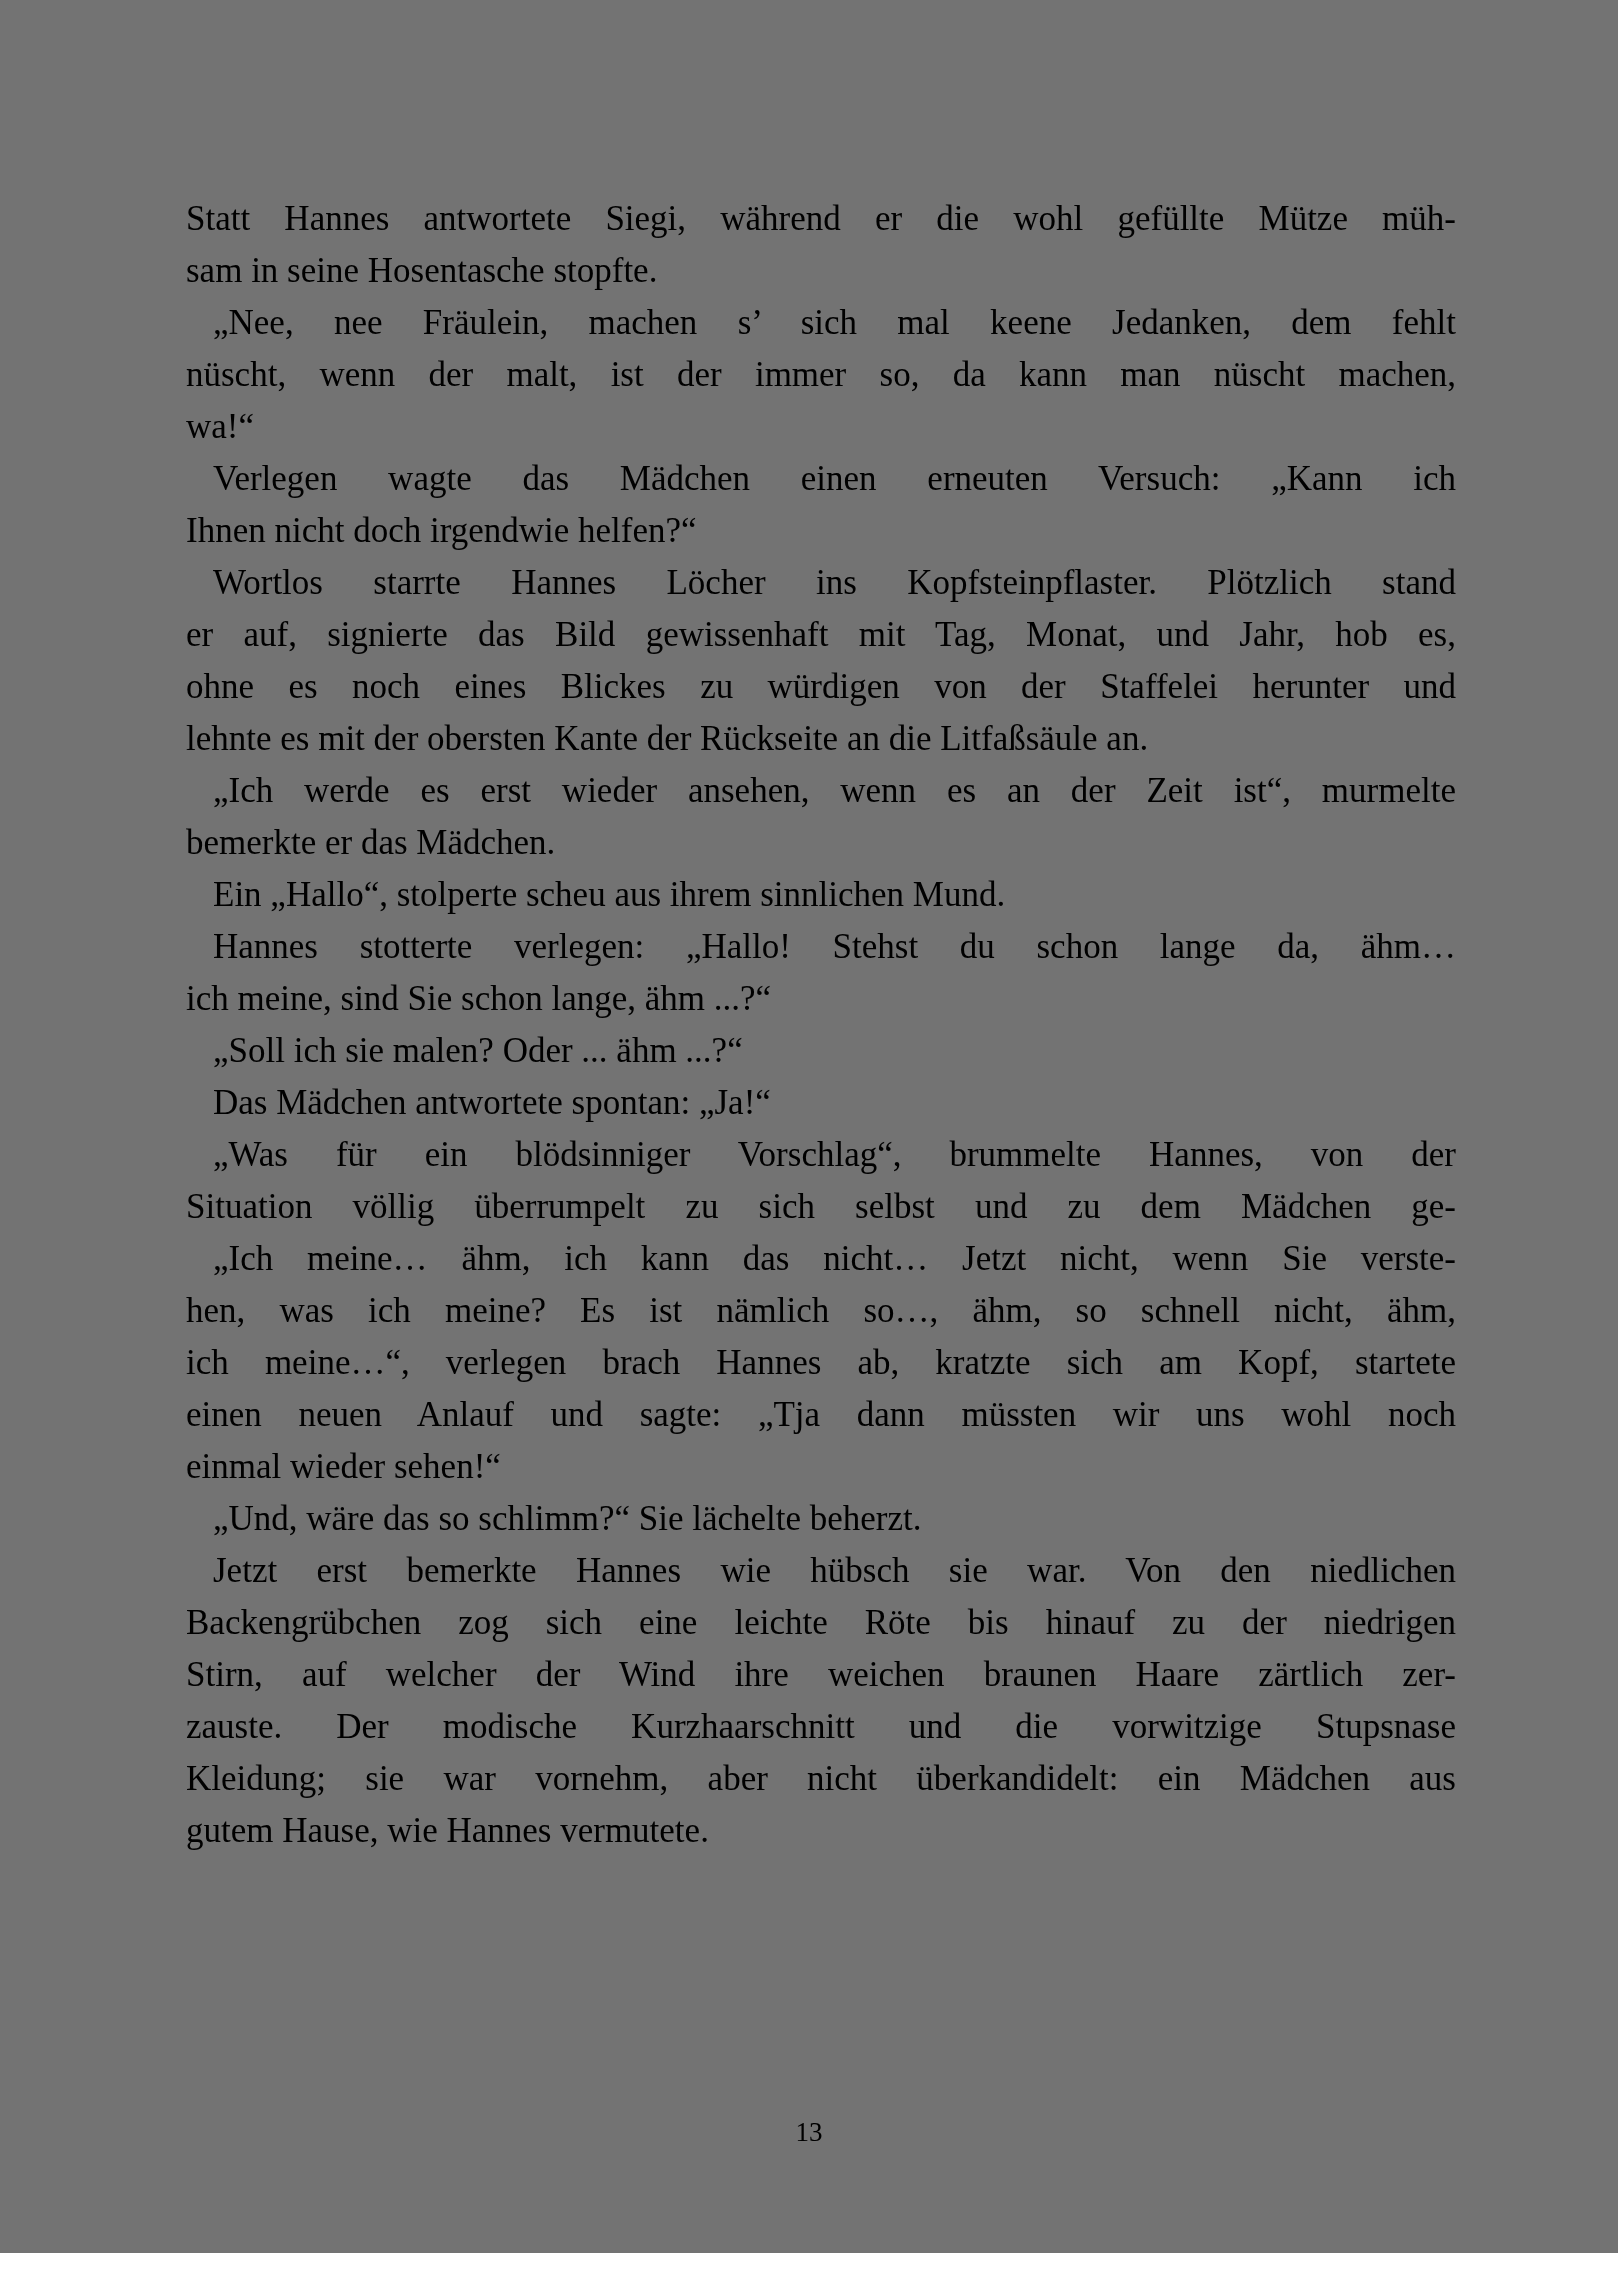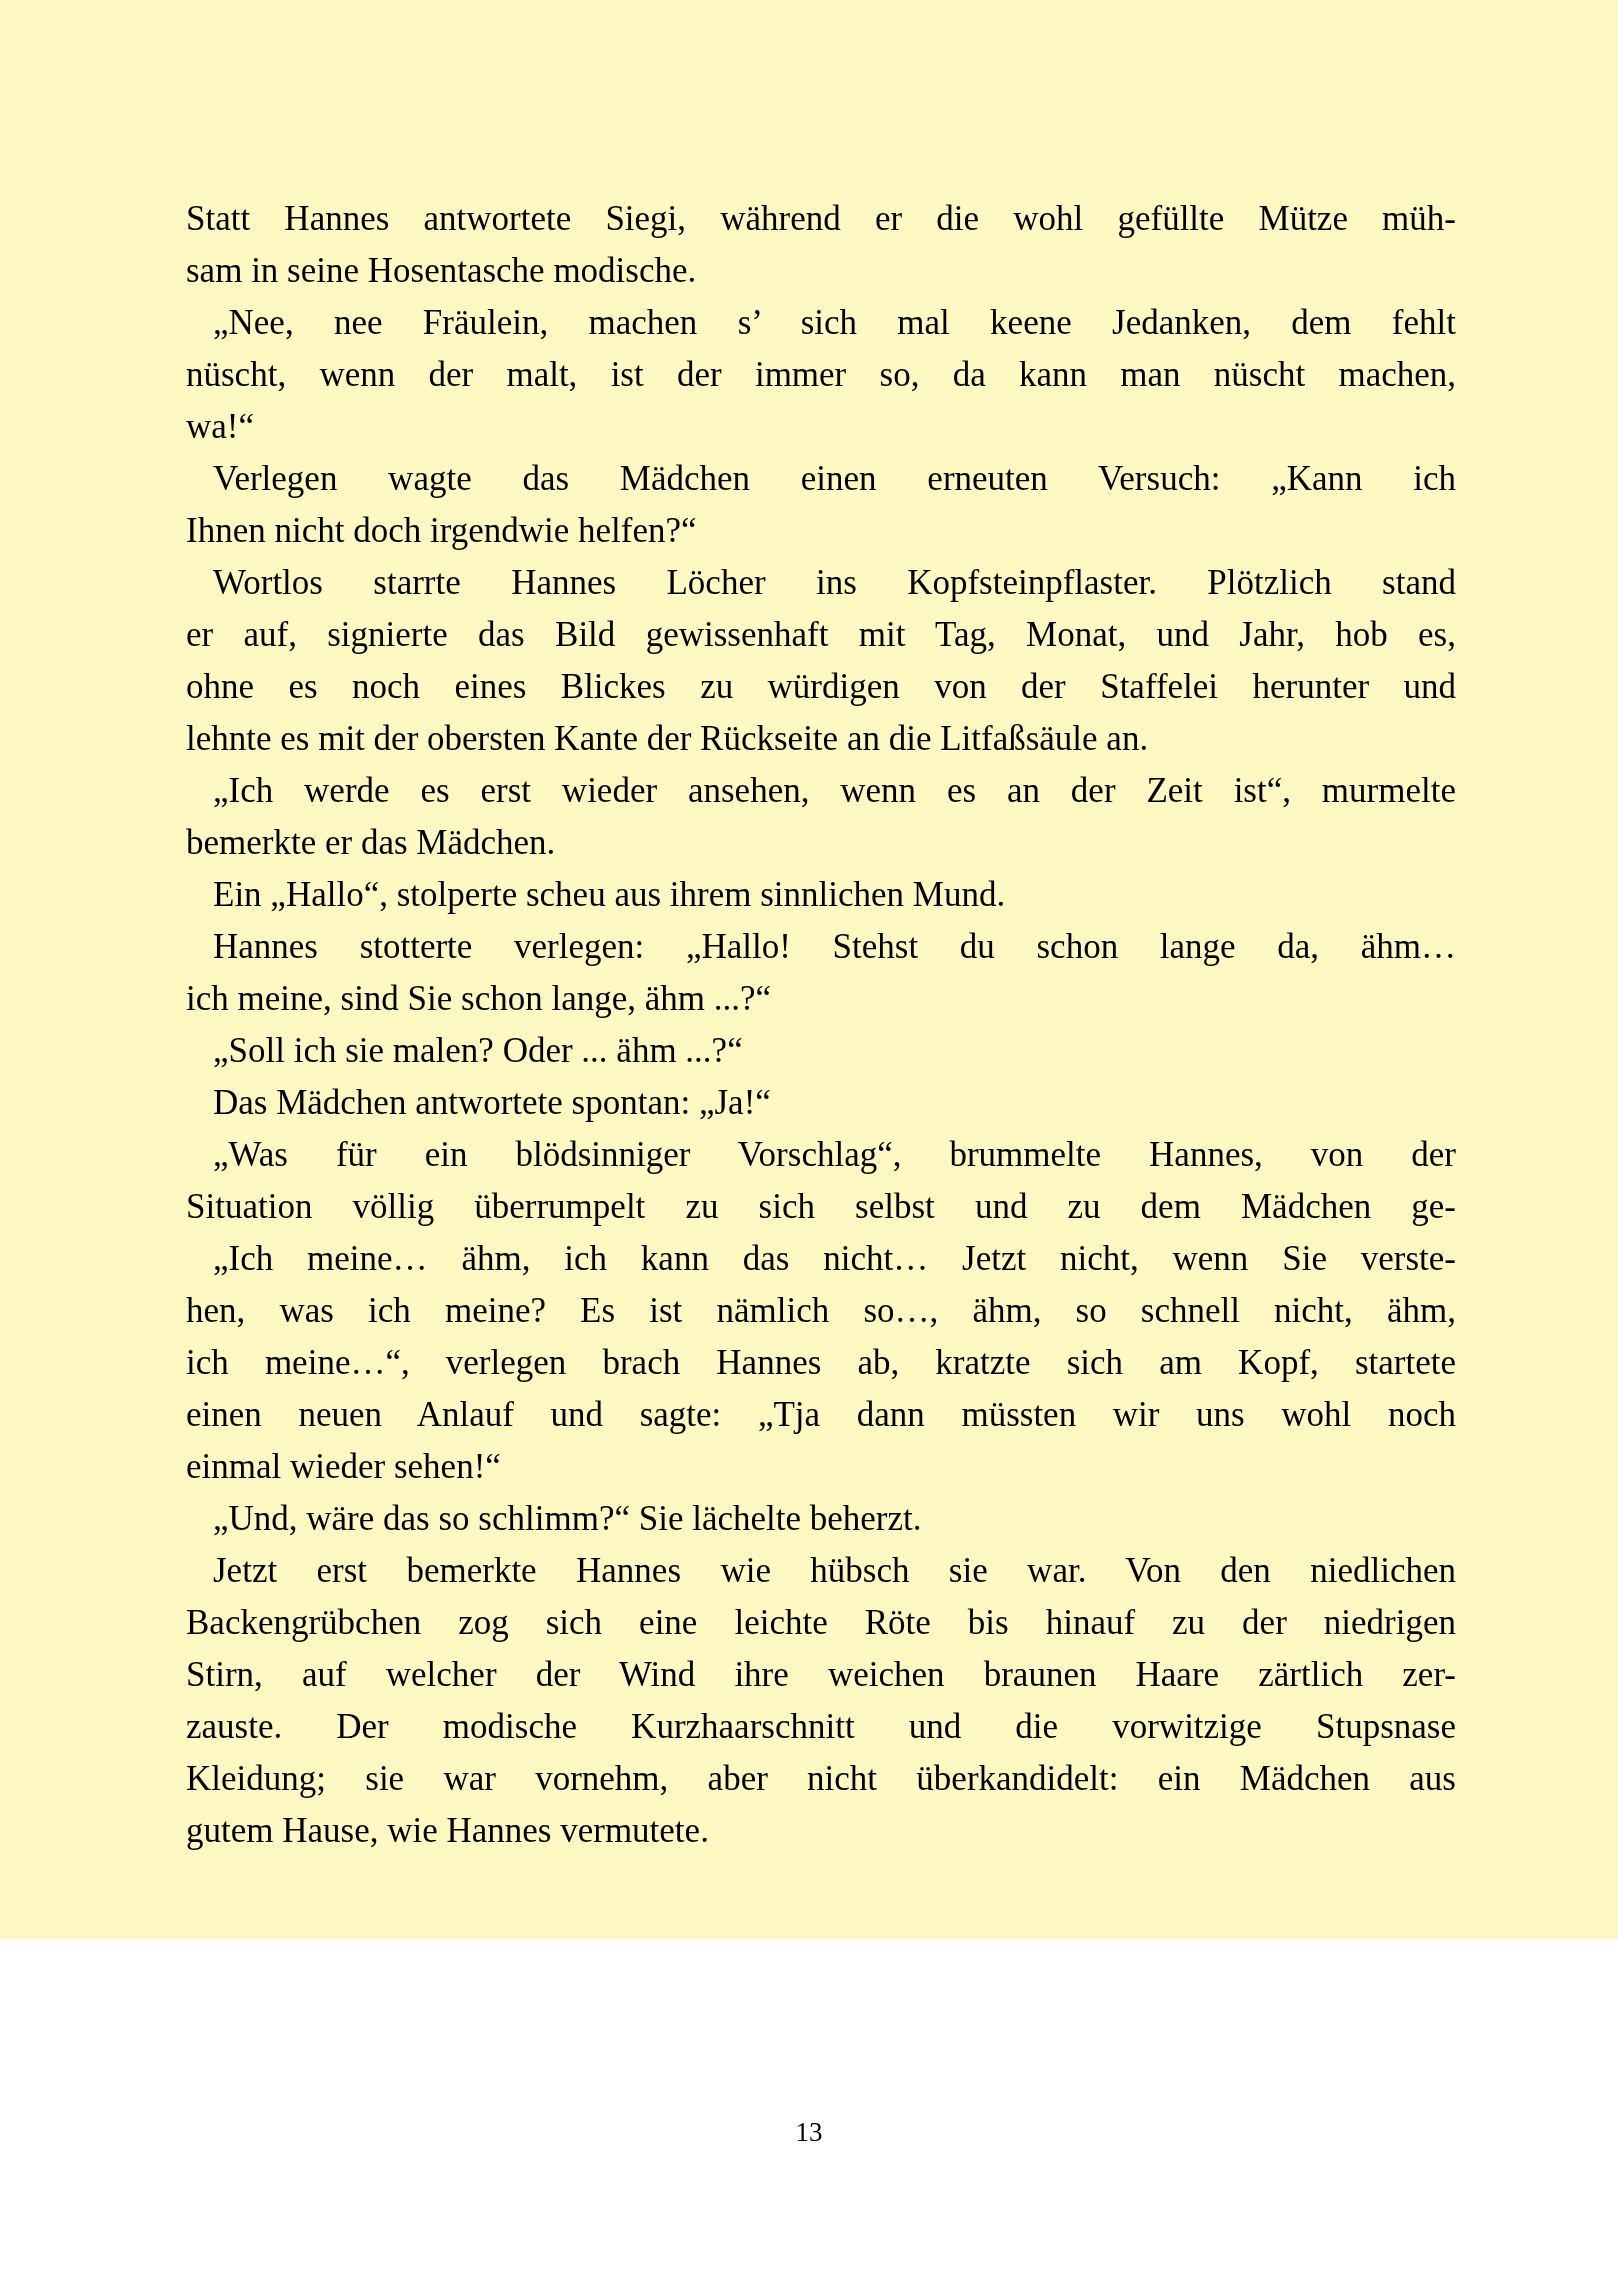--- a/index.html
+++ b/index.html
@@ -1,17 +1,17 @@
 <!DOCTYPE html>
 <html style="font-size:7.4px"><head>
 <meta charset="utf-8">
 <style>
   html, body { margin:0; padding:0; background:#ffffff; }
   body { width:1618px; height:2295px; position:relative; overflow:hidden; }
-  .page { position:absolute; left:0; top:0; width:1618px; height:1939px; background:#fef9c3; }
+  .page { position:absolute; left:0; top:0; width:1618px; height:2253px; background:#737373; }
   .text-block {
     position:absolute; left:186px; top:193px; width:1270px;
     font-family:"Liberation Serif","DejaVu Serif",serif;
     font-size:35px; line-height:52px; color:#000;
   }
   .line {
     display:block; height:52px; white-space:nowrap;
     text-align:justify; text-align-last:justify;
   }
   .line.last { text-align-last:left; }
@@ -20,21 +20,21 @@
     position:absolute; left:0; width:1618px; top:2117px; text-align:center;
     font-family:"Liberation Serif","DejaVu Serif",serif; font-size:27px; color:#000;
   }
 </style>
 </head>
 <body>
 
 <div class="page">
   <div class="text-block" id="text-block">
       <span class="line">Statt Hannes antwortete Siegi, während er die wohl gefüllte Mütze müh-</span>
-      <span class="line last">sam in seine Hosentasche modische.</span>
+      <span class="line last">sam in seine Hosentasche stopfte.</span>
       <span class="line indent">„Nee, nee Fräulein, machen s’ sich mal keene Jedanken, dem fehlt</span>
       <span class="line">nüscht, wenn der malt, ist der immer so, da kann man nüscht machen,</span>
       <span class="line last">wa!“</span>
       <span class="line indent">Verlegen wagte das Mädchen einen erneuten Versuch: „Kann ich</span>
       <span class="line last">Ihnen nicht doch irgendwie helfen?“</span>
       <span class="line indent">Wortlos starrte Hannes Löcher ins Kopfsteinpflaster. Plötzlich stand</span>
       <span class="line">er auf, signierte das Bild gewissenhaft mit Tag, Monat, und Jahr, hob es,</span>
       <span class="line">ohne es noch eines Blickes zu würdigen von der Staffelei herunter und</span>
       <span class="line last">lehnte es mit der obersten Kante der Rückseite an die Litfaßsäule an.</span>
       <span class="line indent">„Ich werde es erst wieder ansehen, wenn es an der Zeit ist“, murmelte</span>

